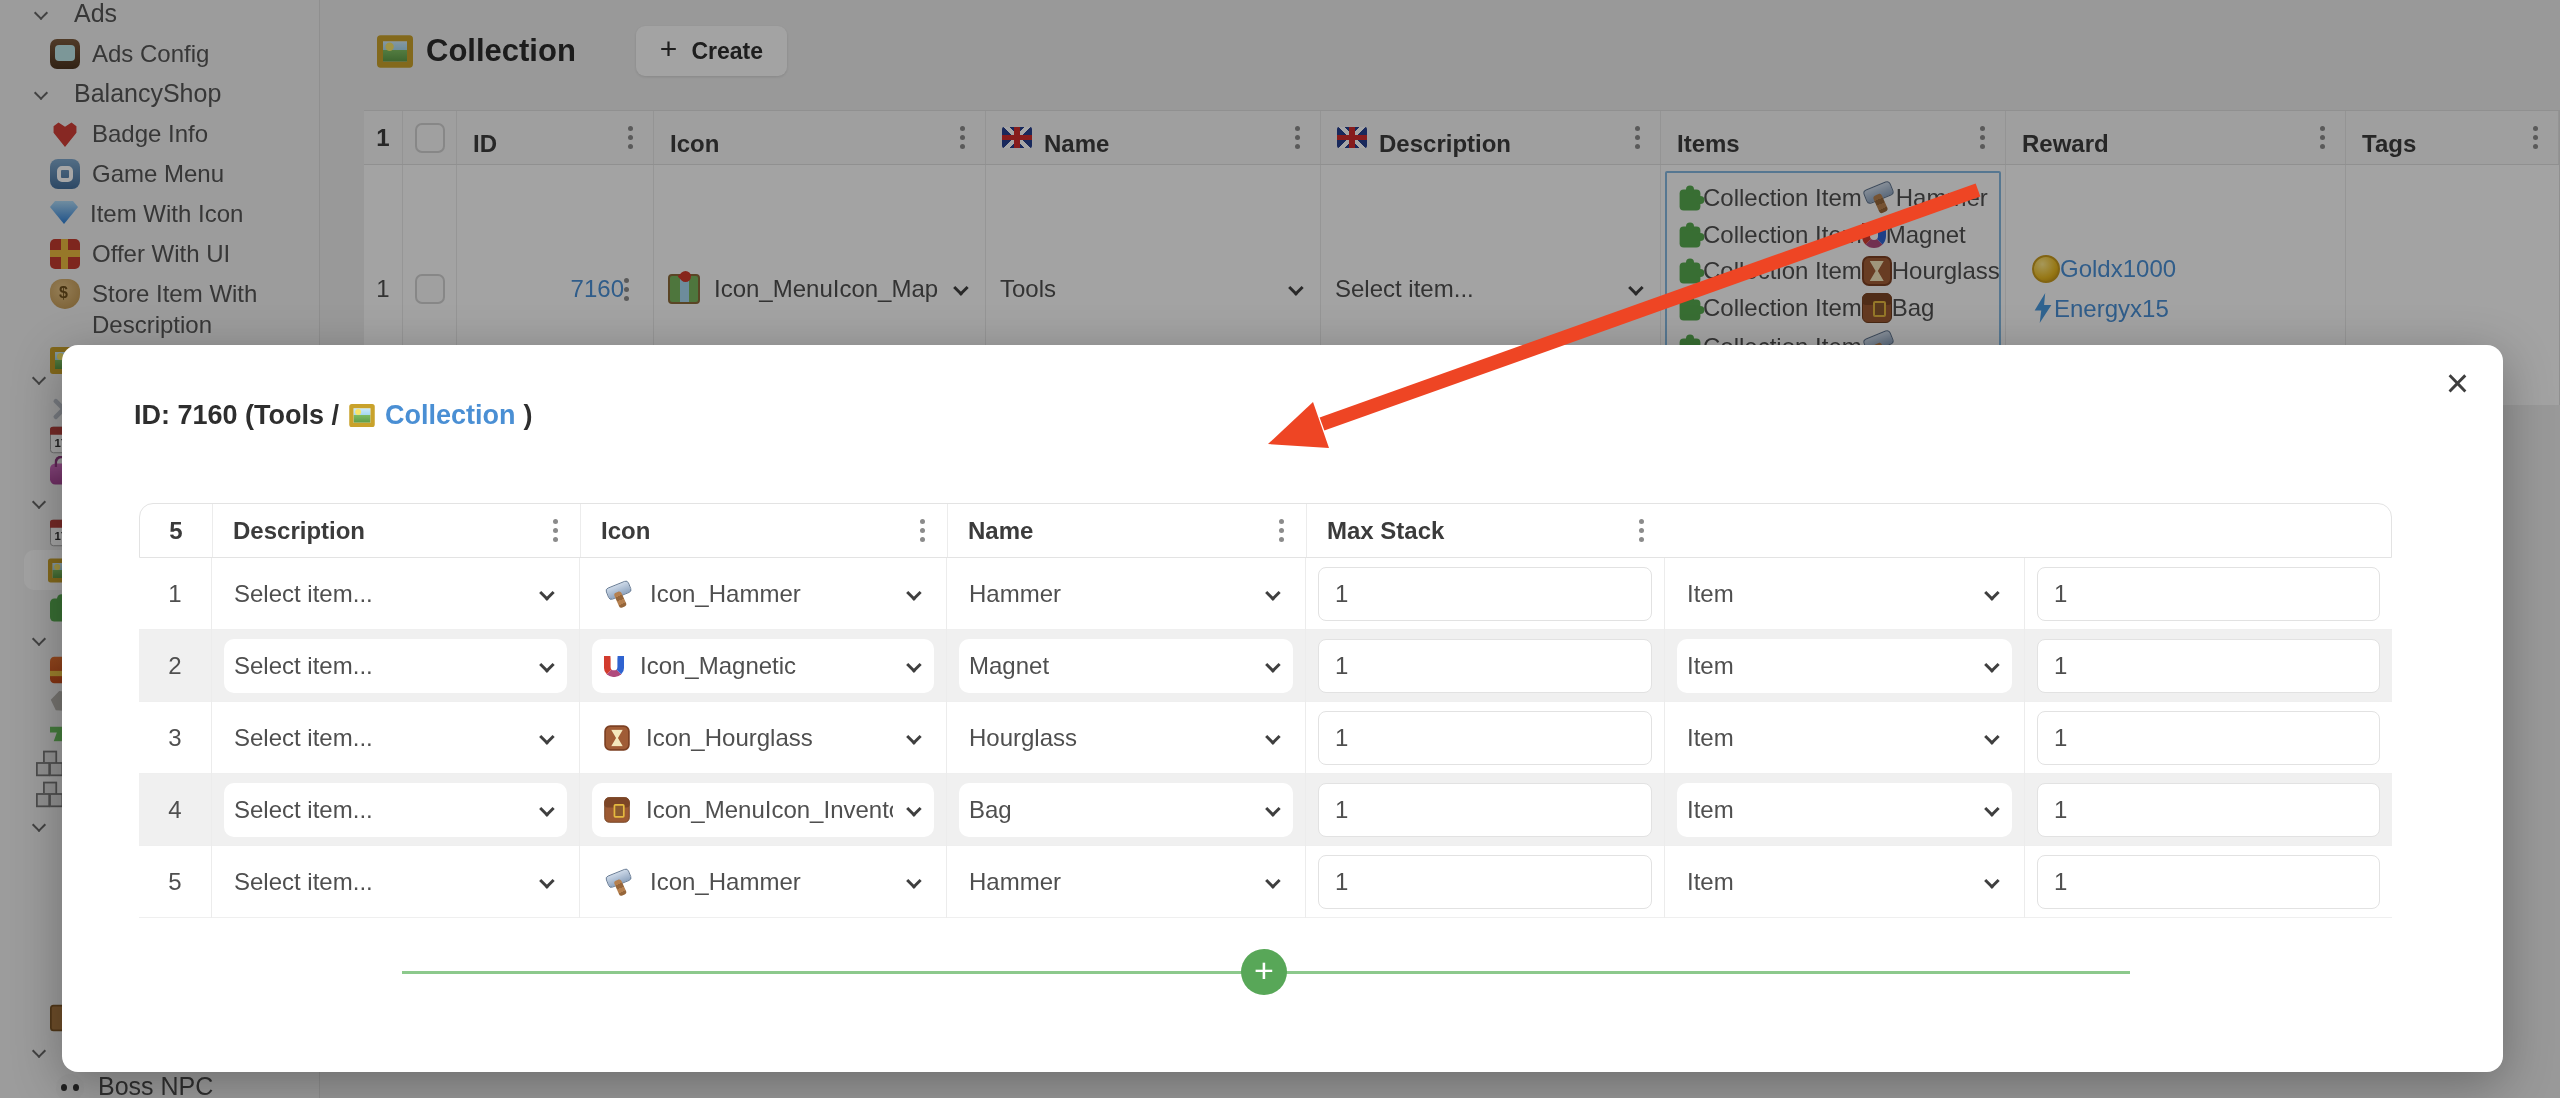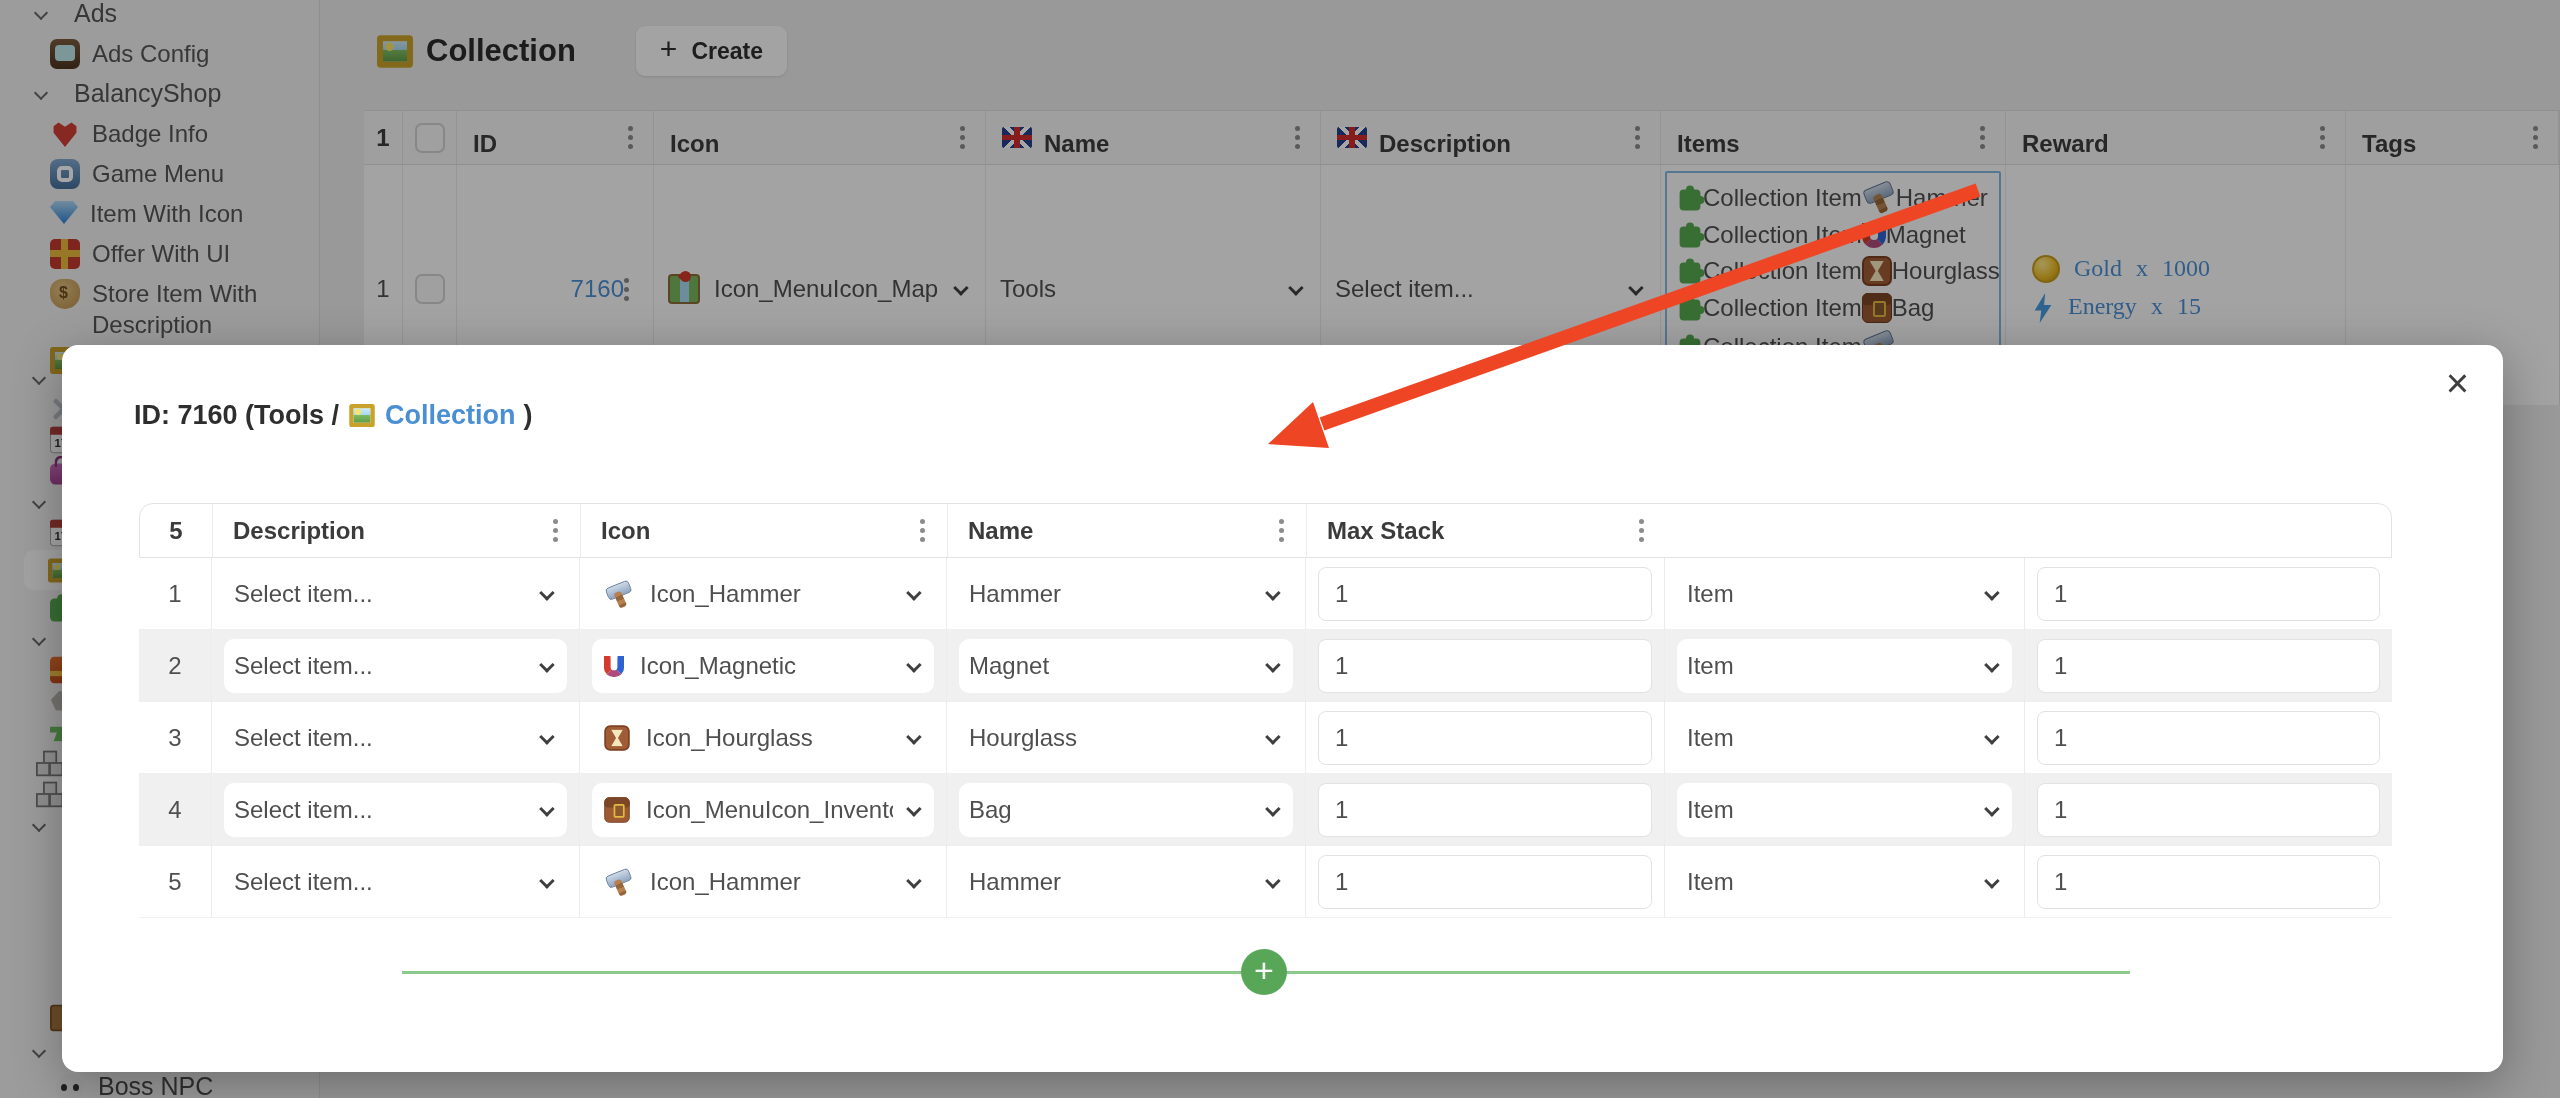--- a/index.html
+++ b/index.html
@@ -128,21 +128,21 @@
   .cell.center { justify-content:center; padding:0; }
   .sel { flex:1; display:flex; align-items:center; gap:14px; color:#4f4f4f; cursor:pointer; min-width:0; }
   .sel .txt { flex:1; white-space:nowrap; overflow:hidden; }
   .sel .chev { margin-right:6px; }
   #id-cell { justify-content:flex-end; padding:0 24px 0 18px; }
   #items-cell { padding:6px 4px; align-items:flex-start; }
   #items-box { border:2px solid #85b7df; border-radius:2px; background:#fbfbfb; width:100%; height:236px; padding:8px 10px; display:flex; flex-direction:column; gap:7px; overflow:hidden; }
   .item-line { display:flex; align-items:center; white-space:nowrap; }
   .item-line .ic-puzzle { transform:scale(.8); transform-origin:center; }
   #reward-cell { flex-direction:column; align-items:flex-start; justify-content:center; gap:10px; padding-left:26px; }
-  .reward-line { display:flex; align-items:flex-start; gap:14px;font-family:Liberation Serif, serif; }
+  .reward-line { display:flex; align-items:flex-end; gap:0; }
 
   
   #overlay { position:absolute; inset:0; background:rgba(0,0,0,.35); z-index:5; }
   #modal { position:absolute; left:62px; top:345px; width:2441px; height:727px; background:#fff; border-radius:16px; z-index:10; box-shadow:0 12px 50px rgba(0,0,0,.3); }
   #modal-close { position:absolute; top:18px; right:34px; font-size:40px; color:#3f3f3f; cursor:pointer; line-height:1; font-weight:normal; }
   #modal-title { position:absolute; left:72px; top:55px; font-size:27px; font-weight:bold; color:#2e2e2e; display:flex; align-items:center; gap:8px; }
   #modal-title .ic-frame { transform:scale(.85); }
   #mod-table { position:absolute; left:77px; top:158px; width:2253px; font-size:24px; }
   .g-modal { display:grid; grid-template-columns:73px 368px 367px 359px 359px 360px 367px; }
   #mod-head { height:55px; border:1.5px solid #e3e3e3; border-radius:14px 14px 0 0; font-weight:bold; color:#3b3b3b; }

